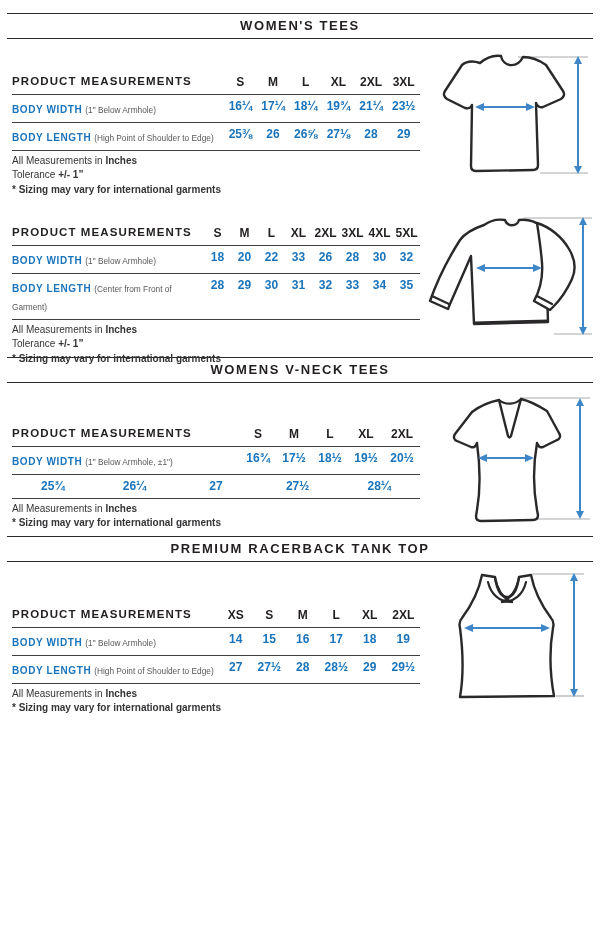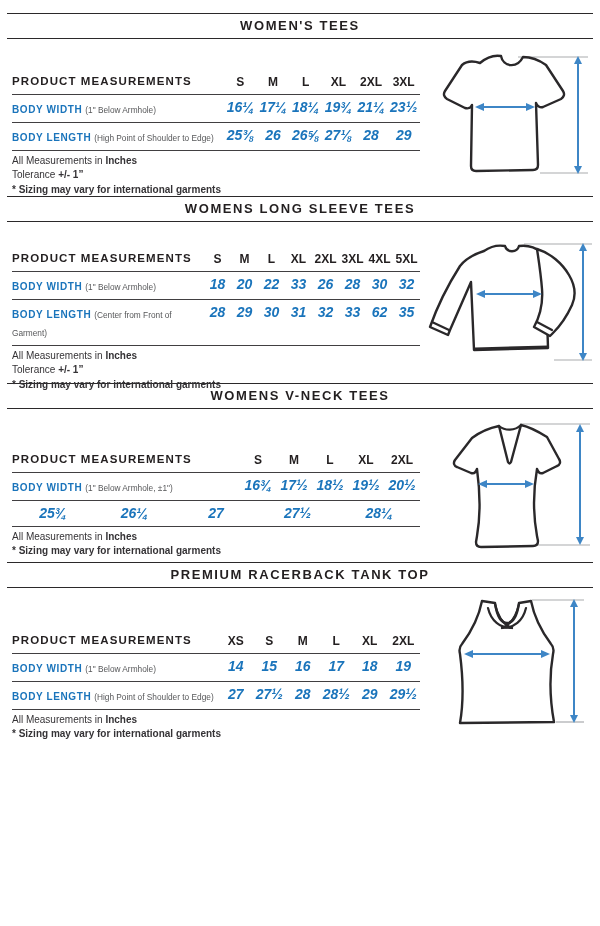--- a/index.html
+++ b/index.html
@@ -33,21 +33,21 @@
   .s2 .lblcol { width:192px; }
   .s3 .lblcol { width:228px; }
   .s4 .lblcol { width:207px; }
   .vcell { flex:1; text-align:center; }
 
   .head .lblcol { font-size:11.5px; font-weight:bold; letter-spacing:1.1px; color:#231f20; }
   .head .vcell  { font-size:12px; font-weight:bold; color:#231f20; }
 
   .rowname { font-size:10px; font-weight:bold; letter-spacing:0.6px; color:#1a74bb; }
   .sublbl  { font-size:8.3px; font-weight:normal; color:#565759; margin-left:3px; }
-  .datarow .vcell { font-size:14px; font-weight:bold; color:#1a74bb;font-style:italic; }
+  .datarow .vcell { font-size:12px; font-weight:bold; color:#1a74bb; }
 
   .notes { margin-top:0; font-size:10px; color:#353336; }
   .note  { margin-top:3.5px; }
   .note b { font-weight:bold; }
   .note.em { font-weight:bold; }
 
   .art { flex:1; position:relative; }
   .art svg { display:block; margin-left:auto; }
   .s1 .art svg { margin-top:8px; }
   .s2 .art svg { margin-top:14px; }
@@ -123,23 +123,20 @@
             <line class="arr" x1="158" y1="16" x2="158" y2="120"></line>
             <polygon class="arrhead" points="158,9 154,17 162,17"></polygon>
             <polygon class="arrhead" points="158,127 154,119 162,119"></polygon>
           </g>
         </svg>
       </div>
     </div>
   </div>
 
   <div>
-    <div class="band">
-      <h2>WOMENS LONG SLEEVE TEES</h2>
-    </div>
     <div class="content s2">
       <div class="tbl">
         <div class="trow head">
           <div class="lblcol">PRODUCT MEASUREMENTS</div>
           <div class="vcell">S</div>
           <div class="vcell">M</div>
           <div class="vcell">L</div>
           <div class="vcell">XL</div>
           <div class="vcell">2XL</div>
           <div class="vcell">3XL</div>
@@ -162,21 +159,21 @@
         <div class="trow datarow">
           <div class="lblcol">
             <span class="rowname">BODY LENGTH</span><span class="sublbl">(Center from Front of Garment)</span>
           </div>
           <div class="vcell">28</div>
           <div class="vcell">29</div>
           <div class="vcell">30</div>
           <div class="vcell">31</div>
           <div class="vcell">32</div>
           <div class="vcell">33</div>
-          <div class="vcell">62</div>
+          <div class="vcell">34</div>
           <div class="vcell">35</div>
         </div>
         <div class="notes">
           <div class="note"><span>All Measurements in</span> <b>Inches</b></div>
           <div class="note"><span>Tolerance</span> <b>+/- 1”</b></div>
           <div class="note em">* Sizing may vary for international garments</div>
         </div>
       </div>
       <div class="art">
         <svg width="178" height="132" viewBox="0 0 178 132">

